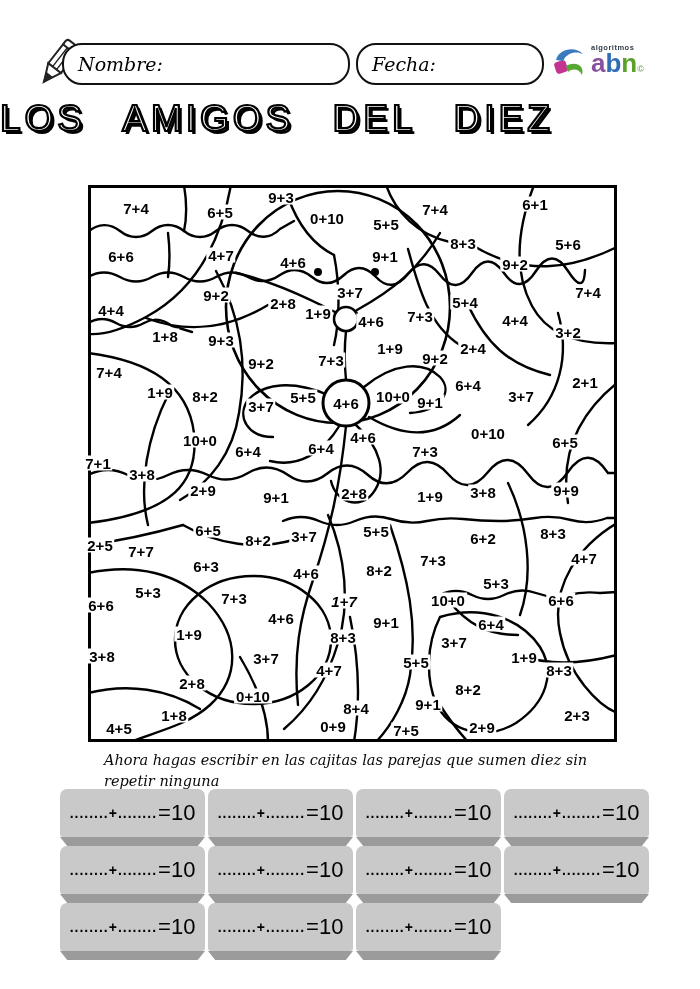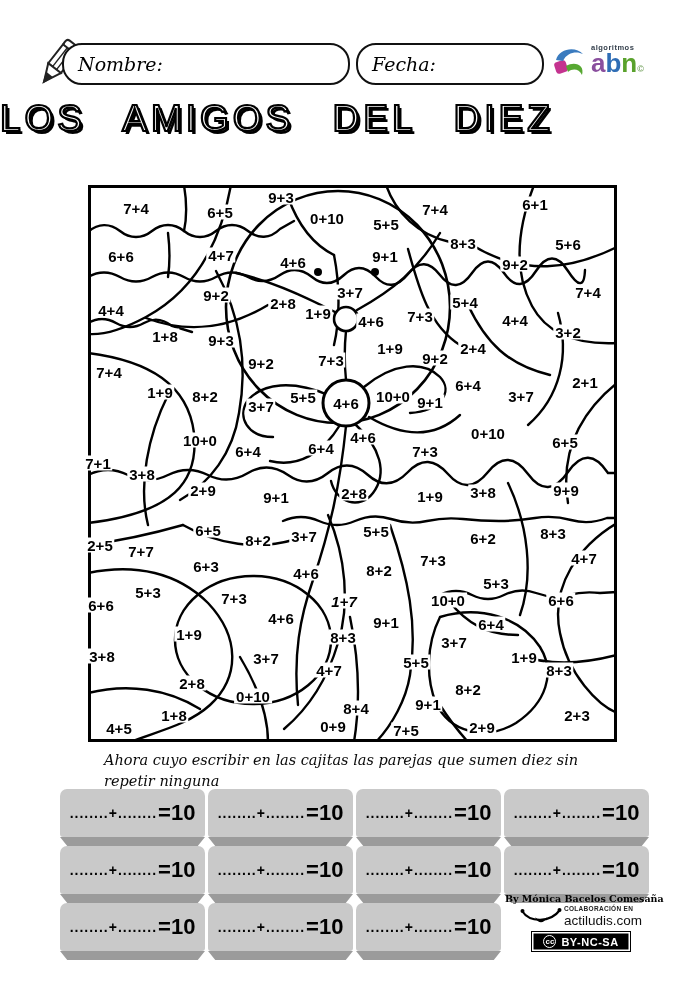--- a/index.html
+++ b/index.html
@@ -41,21 +41,21 @@
   .sums-layer{ position:absolute; left:0; top:0; width:100%; height:100%; }
   .sum{ position:absolute; transform:translate(-50%,-50%); font-weight:bold; font-size:15px;
         line-height:1; background:#fff; padding:0 2px; white-space:nowrap; }
 
   
   .abox{ position:absolute; width:145px; }
   .abox-main{ height:48px; background:#c9c9c9; border-radius:7px 7px 3px 3px;
               display:flex; align-items:center; justify-content:center; }
   .abox-base{ height:9px; background:#9b9b9b; clip-path:polygon(0 0,100% 0,95% 100%,5% 100%); }
   .abox-dots{ font-size:14px; font-weight:bold; letter-spacing:1px; }
-  .abox-eq{ font-size:22px; font-weight:bold; margin-left:1px; }
+  .abox-eq{ font-size:22px; font-weight:normal; margin-left:1px; }
 
   
   .credits{ position:absolute; left:505px; top:893px; width:152px; text-align:center; }
   .credits-byline{ font-family:"DejaVu Serif", serif; font-weight:bold; font-size:9.5px; white-space:nowrap; }
   .credits-logo{ display:flex; align-items:center; justify-content:center; margin-top:2px; }
   .credits-texts{ text-align:left; margin-left:2px; line-height:1; }
   .credits-collab{ font-size:6.5px; font-weight:bold; color:#222; letter-spacing:.3px; display:block; }
   .credits-site{ font-size:13.5px; color:#111; display:block; margin-top:1px; }
   .cc-badge{ margin:4px auto 0; width:100px; height:21px; background:#000; border:1px solid #000;
              box-shadow:inset 0 0 0 1.5px #fff; display:flex; align-items:center; justify-content:center; gap:5px; }
@@ -261,21 +261,21 @@
         <span class="sum" style="left: 268px; top: 523px;">8+4</span>
         <span class="sum" style="left: 86px; top: 530px;">1+8</span>
         <span class="sum" style="left: 31px; top: 514px; margin-top: 29px;">4+5</span>
         <span class="sum" style="left: 201px; top: 541px; margin-left: 44px;">0+9</span>
         <span class="sum" style="left: 318px; top: 545px;">7+5</span>
         <span class="sum" style="left: 394px; top: 542px;">2+9</span>
         <span class="sum" style="left: 489px; top: 530px;">2+3</span>
       </div>
   </div>
 
-  <div class="instr" id="instr2">Ahora cuyo escribir en las cajitas las parejas que sumen diez sin repetir ninguna</div>
+  <div class="instr" id="instr2">Ahora hagas escribir en las cajitas las parejas que sumen diez sin repetir ninguna</div>
 
   <div id="answer-boxes">
       <div class="abox" style="left: 60px; top: 789px;">
         <div class="abox-main">
           <span class="abox-dots">........+........</span>
           <span class="abox-eq">=10</span>
         </div>
         <div class="abox-base"></div>
       </div>
       <div class="abox" style="left: 208px; top: 789px;">
@@ -343,33 +343,14 @@
       </div>
       <div class="abox" style="left: 356px; top: 903px;">
         <div class="abox-main">
           <span class="abox-dots">........+........</span>
           <span class="abox-eq">=10</span>
         </div>
         <div class="abox-base"></div>
       </div>
     </div>
 
-  <div class="credits">
-    <div class="credits-byline">By Mónica Bacelos Comesaña</div>
-    <div class="credits-logo">
-      <svg width="42" height="20" viewBox="0 0 42 20">
-        <path d="M2,4 C10,16 30,16 40,3" fill="none" stroke="#000" stroke-width="2.2" stroke-linecap="round"></path>
-        <path d="M15,10 C18,14 24,14 27,10 C24,17 18,17 15,10 Z" fill="#000"></path>
-        <circle cx="2.5" cy="4" r="2" fill="#000"></circle>
-          <circle cx="39.5" cy="3" r="2" fill="#000"></circle>
-      </svg>
-      <div class="credits-texts">
-        <span class="credits-collab">COLABORACIÓN EN</span>
-        <span class="credits-site">actiludis.com</span>
-      </div>
-    </div>
-    <div class="cc-badge">
-      <span class="cc-circle">cc</span>
-      <span class="cc-text">BY-NC-SA</span>
-    </div>
-  </div>
 
 </div>
 
 </body></html>

